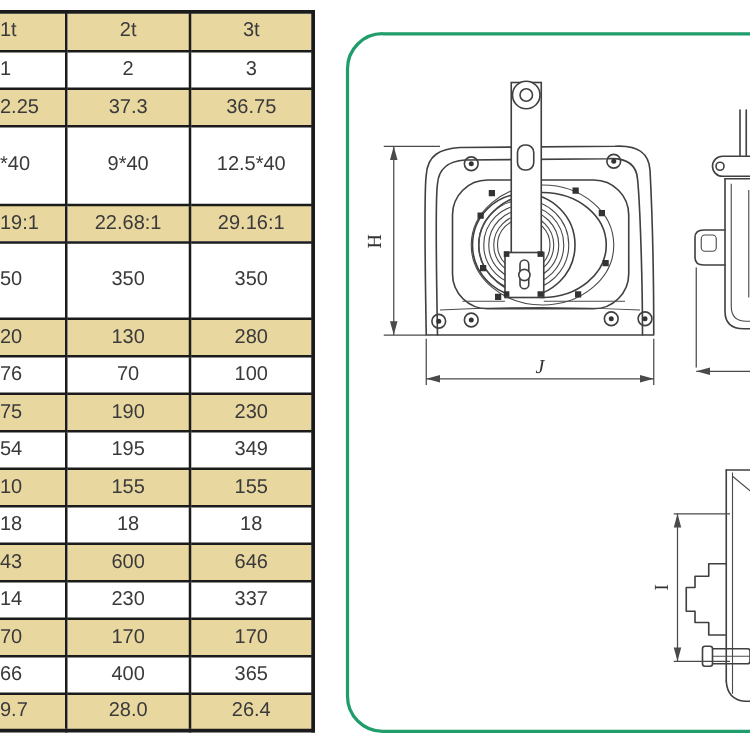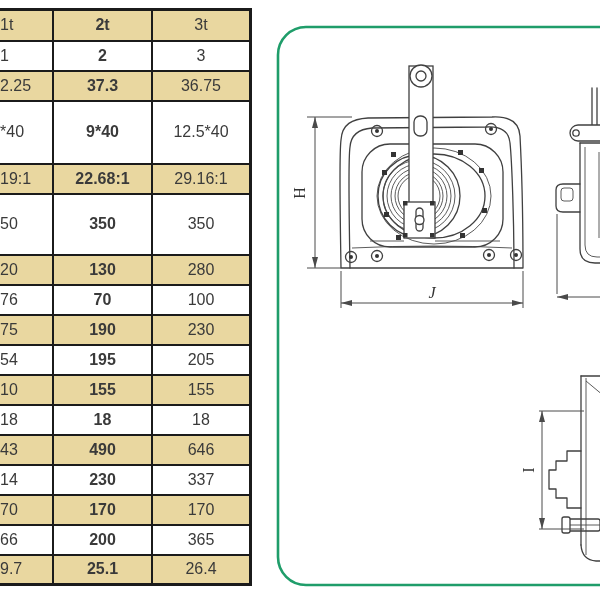--- a/index.html
+++ b/index.html
@@ -22,21 +22,21 @@
     border:2px solid var(--table-border,#1b1b1b);
     padding:0;
     text-align:center;
     font-size:16px;
     color:#3a3a3a;
     background:#ffffff;
     white-space:nowrap;
     overflow:hidden;
   }
   table.spec td:nth-child(1){width:52px;text-align:left;padding-left:1px;}
-  table.spec td:nth-child(2){width:97px;font-weight:bold;}
+  table.spec td:nth-child(2){width:97px;}
   table.spec td:nth-child(3){width:96px;}
   table.spec tr{height:30px;}
   table.spec tr:nth-child(1){height:31px;}
   table.spec tr:nth-child(4){height:63px;}
   table.spec tr:nth-child(6){height:61px;}
   table.spec tr:nth-child(odd) td{background:var(--shade,#e9d7a0);}
 
   
   .drawing-svg{position:absolute;left:270px;top:18px;}
   .ln{fill:none;stroke:#404040;stroke-width:1.3;stroke-linecap:round;stroke-linejoin:round;}
@@ -94,55 +94,55 @@
           <td>100</td>
         </tr>
         <tr>
           <td>75</td>
           <td>190</td>
           <td>230</td>
         </tr>
         <tr>
           <td>54</td>
           <td>195</td>
-          <td>205</td>
+          <td>349</td>
         </tr>
         <tr>
           <td>10</td>
           <td>155</td>
           <td>155</td>
         </tr>
         <tr>
           <td>18</td>
           <td>18</td>
           <td>18</td>
         </tr>
         <tr>
           <td>43</td>
-          <td>490</td>
+          <td>600</td>
           <td>646</td>
         </tr>
         <tr>
           <td>14</td>
           <td>230</td>
           <td>337</td>
         </tr>
         <tr>
           <td>70</td>
           <td>170</td>
           <td>170</td>
         </tr>
         <tr>
           <td>66</td>
-          <td>200</td>
+          <td>400</td>
           <td>365</td>
         </tr>
         <tr>
           <td>9.7</td>
-          <td>25.1</td>
+          <td>28.0</td>
           <td>26.4</td>
         </tr>
       </tbody>
   </table>
 </div>
 
 <svg class="drawing-svg" width="330" height="582" viewBox="270 18 330 582">
 
   <rect x="278" y="27" width="352" height="558" rx="28" fill="#ffffff" stroke="#1f9d6a" stroke-width="2.6"></rect>
 

